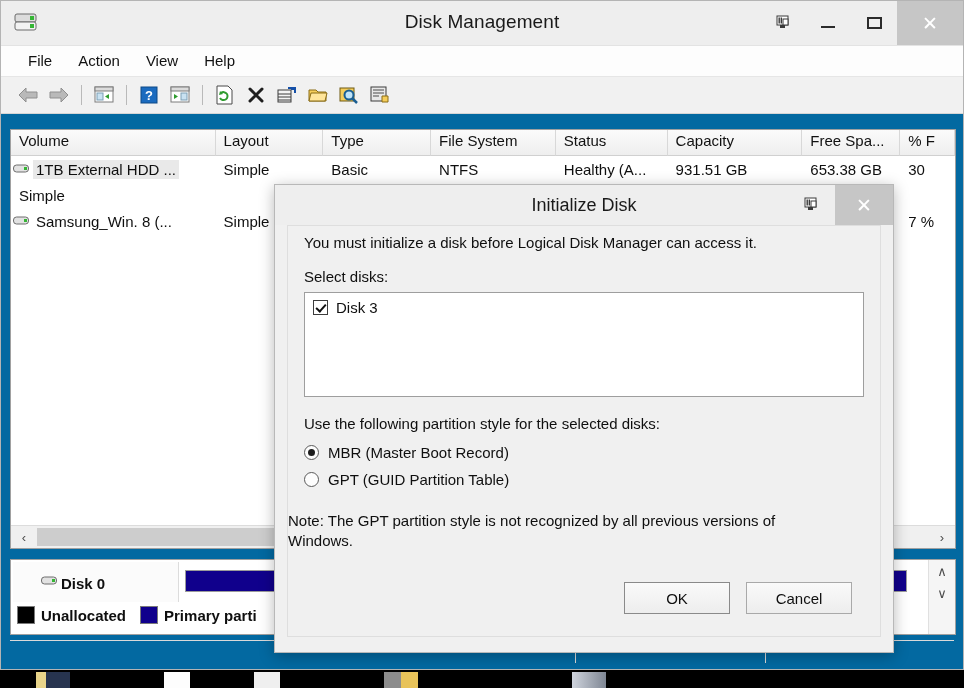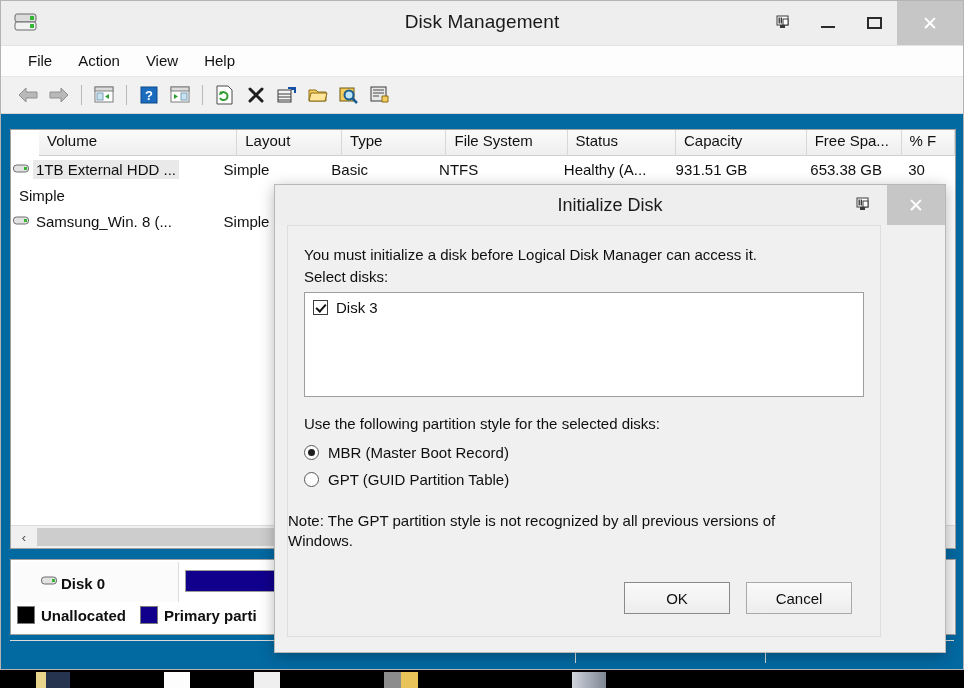--- a/index.html
+++ b/index.html
@@ -117,21 +117,20 @@
     height: 420px;
     background: #ffffff;
     border: 1px solid #a0a0a0;
     box-sizing: border-box;
     overflow: hidden;
   }
   .list-header {
     display: flex;
     height: 26px;
     background: #f3f3f3;
-    margin-left: 28px;
   }
   .hcell {
     border-right: 1px solid #d8d8d8;
     border-bottom: 1px solid #d0d0d0;
     background: linear-gradient(#fbfbfb, #eeeeee);
     font-size: 15px;
     color: #111;
     padding: 2px 0 0 8px;
     box-sizing: border-box;
     overflow: hidden;
@@ -264,21 +263,21 @@
   }
   .status-seg {
     border-right: 1px solid #d9d9d9;
     height: 100%;
   }
 
   
   .dialog {
     position: absolute;
     left: 273px; top: 183px;
-    width: 672px;
+    width: 620px;
     height: 469px;
     background: #f0f0f0;
     border: 1px solid #b8b8b8;
     box-sizing: border-box;
     box-shadow: 0 3px 14px rgba(0,0,0,.28);
   }
   .dlg-titlebar {
     position: relative;
     height: 40px;
     background: #eeeeee;
@@ -314,21 +313,21 @@
     height: 412px;
     background: #f0f0f0;
     border: 1px solid #dedede;
     box-sizing: border-box;
   }
   .dlg-text {
     position: absolute;
     font-size: 15px;
     color: #0f0f0f;
   }
-  .intro { left: 16px; top: 20px; }
+  .intro { left: 16px; top: 8px; }
   .select-label { left: 16px; top: 42px; }
   .disk-listbox {
     position: absolute;
     left: 16px; top: 66px;
     width: 560px; height: 105px;
     background: #ffffff;
     border: 1px solid #9e9e9e;
     box-sizing: border-box;
   }
   .disk-entry {

